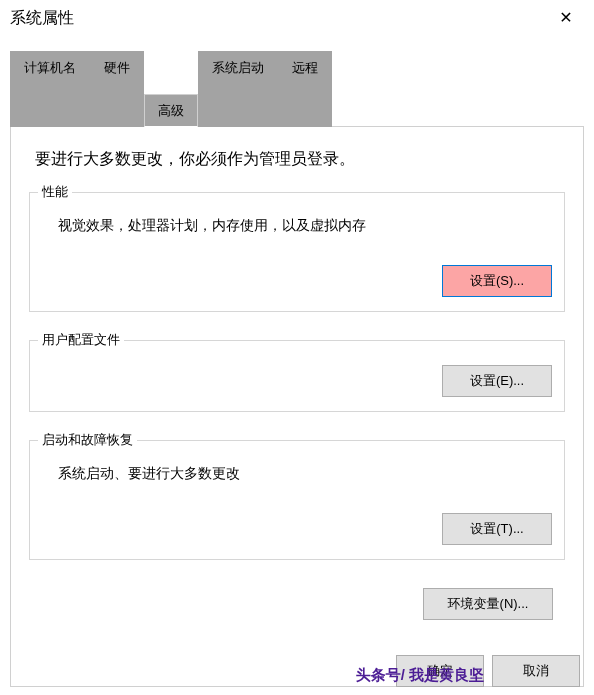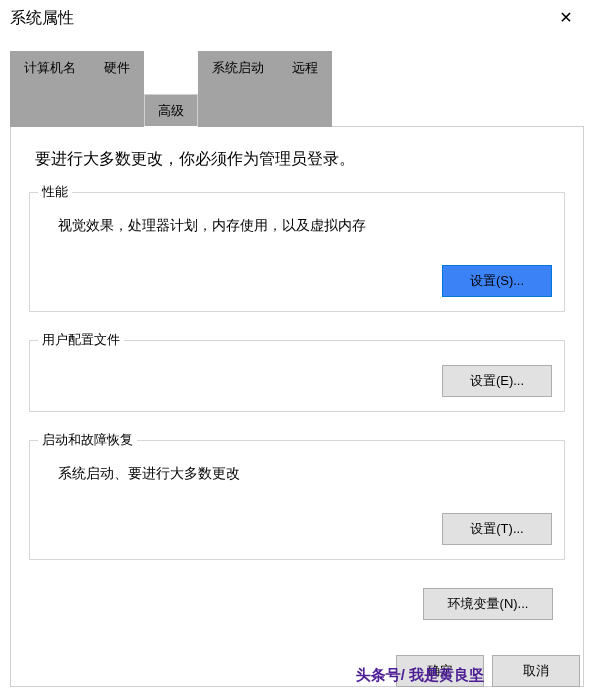--- a/index.html
+++ b/index.html
@@ -16,21 +16,21 @@
     .tab-content { border: 1px solid #d0d0d0; border-top: none; padding: 20px 18px 18px 18px; min-height: 560px; }
 
     .instruction { margin: 2px 6px 22px 6px; font-size: 16px; }
 
     .group-box { position: relative; border: 1px solid #d6d6d6; padding: 24px 12px 14px 28px; margin-bottom: 28px; }
     .group-title { position: absolute; top: -10px; left: 8px; background: #fff; padding: 0 4px; font-size: 13px; }
     .group-desc { font-size: 14px; margin-bottom: 30px; }
     .btn-row { display: flex; justify-content: flex-end; }
     
     .win-button { min-width: 110px; padding: 6px 14px; background: #e1e1e1; border: 1px solid #adadad; cursor: pointer; text-align: center; font-size: 13px; }
-    .win-button.highlight { border: 1.5px solid #0078d7; background: #3b82f6; }
+    .win-button.highlight { border: 1.5px solid #0078d7; background: #fca5a5; }
     
     .env-row { display: flex; justify-content: flex-end; padding-right: 12px; margin-top: 4px; }
     .env-row .win-button { min-width: 130px; }
 
     .bottom-buttons { position: absolute; bottom: 8px; right: 0; display: flex; gap: 8px; padding-right: 14px; }
     .bottom-buttons .win-button { min-width: 88px; }
     
     .watermark { position: absolute; bottom: 10px; right: 110px; font-size: 15px; color: #4c1d95; pointer-events: none; font-weight: bold; white-space: nowrap; z-index: 50; }
   </style>
 </head>

